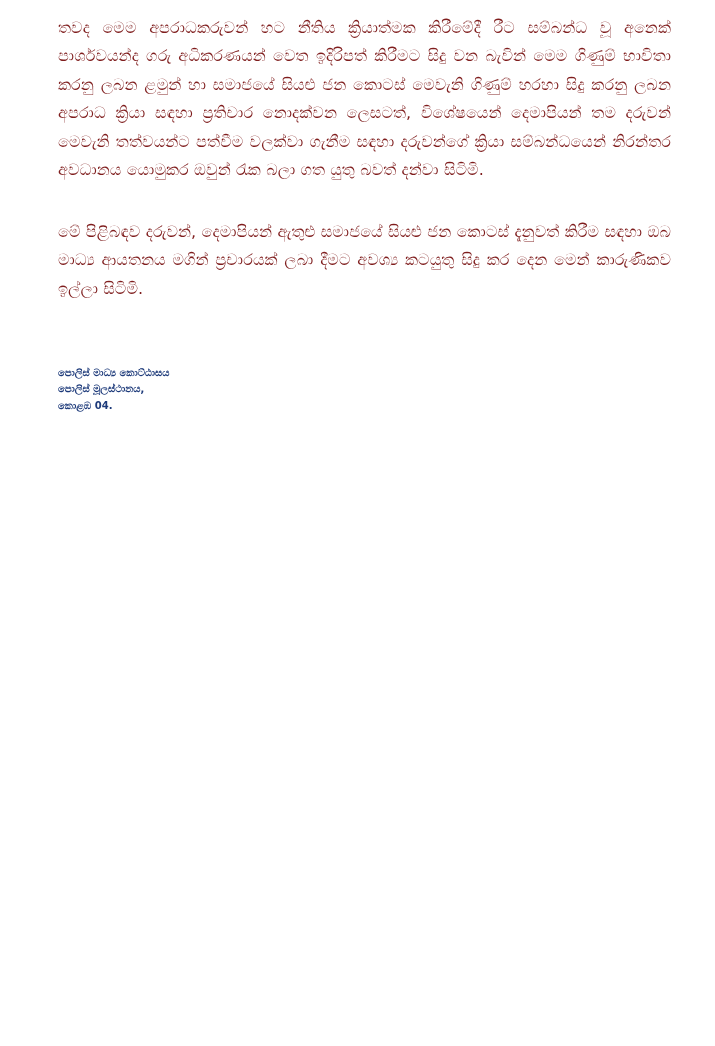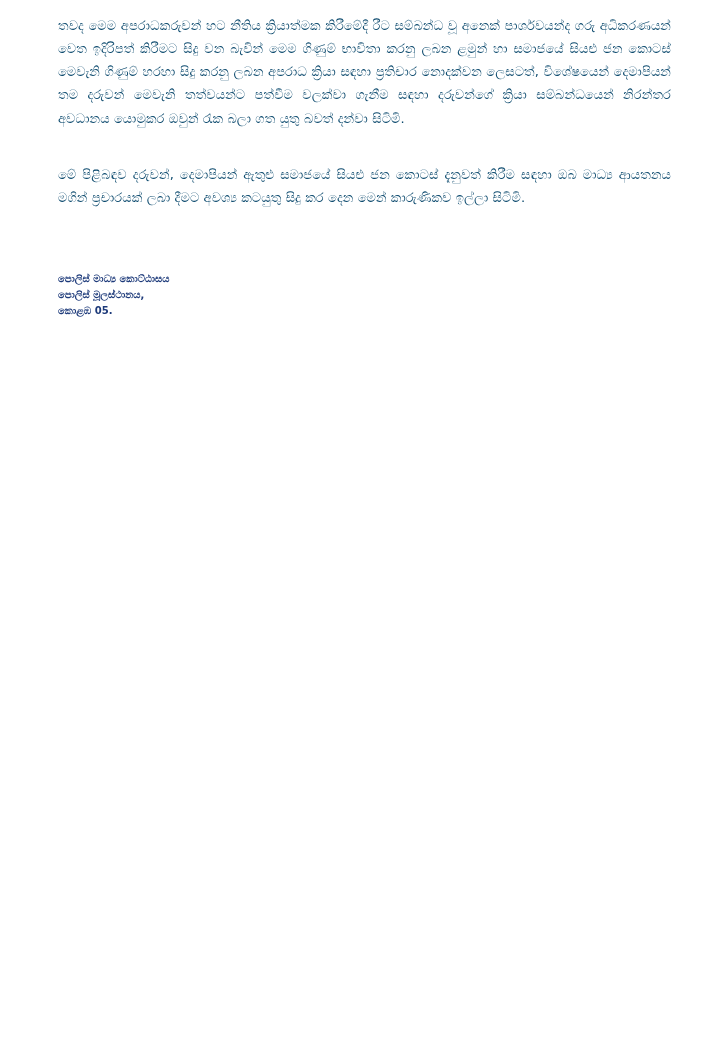--- a/index.html
+++ b/index.html
@@ -15,25 +15,25 @@
   }
   .page {
     position: relative;
     width: 715px;
     height: 1046px;
     box-sizing: border-box;
     padding: 14px 44px 0 58px;
     background: #ffffff;
   }
   .body-para {
-    font-size: 13px;
+    font-size: 16px;
     line-height: 1.78;
     text-align: justify;
     text-justify: inter-word;
-    color: #0c4a6e;
+    color: #7f1d1d;
     margin: 0 0 20px 0;
     letter-spacing: 0.1px;
   }
   .para-gap {
     margin-top: 33px;
   }
   .signature-block {
     margin-top: 62px;
     font-size: 10px;
     line-height: 1.62;
@@ -53,18 +53,18 @@
 
 <div class="page">
 
   <p class="body-para">තවද මෙම අපරාධකරුවන් හට නීතිය ක්‍රියාත්මක කිරීමේදී රීට සම්බන්ධ වූ අනෙක් පාර්ශවයන්ද ගරු අධිකරණයන් වෙත ඉදිරිපත් කිරීමට සිදු වන බැවින් මෙම ගිණුම් භාවිතා කරනු ලබන ළමුන් හා සමාජයේ සියළු ජන කොටස් මෙවැනි ගිණුම් හරහා සිදු කරනු ලබන අපරාධ ක්‍රියා සඳහා ප්‍රතිචාර නොදක්වන ලෙසටත්, විශේෂයෙන් දෙමාපියන් තම දරුවන් මෙවැනි තත්වයන්ට පත්වීම වලක්වා ගැනීම සඳහා දරුවන්ගේ ක්‍රියා සම්බන්ධයෙන් නිරන්තර අවධානය යොමුකර ඔවුන් රැක බලා ගත යුතු බවත් දන්වා සිටිමි.</p>
 
   <p class="body-para para-gap">මේ පිළිබඳව දරුවන්, දෙමාපියන් ඇතුළු සමාජයේ සියළු ජන කොටස් දැනුවත් කිරීම සඳහා ඔබ මාධ්‍ය ආයතනය මගින් ප්‍රචාරයක් ලබා දීමට අවශ්‍ය කටයුතු සිදු කර දෙන මෙන් කාරුණිකව ඉල්ලා සිටිමි.</p>
 
   <div class="signature-block">
     <span class="signature-line">පොලිස් මාධ්‍ය කොට්ඨාසය</span>
     <span class="signature-line">පොලිස් මූලස්ථානය,</span>
-    <span class="signature-line">කොළඹ 05.</span>
+    <span class="signature-line">කොළඹ 04.</span>
   </div>
 
   <div class="spacer-bottom"></div>
 
 </div>
 
 </body></html>

